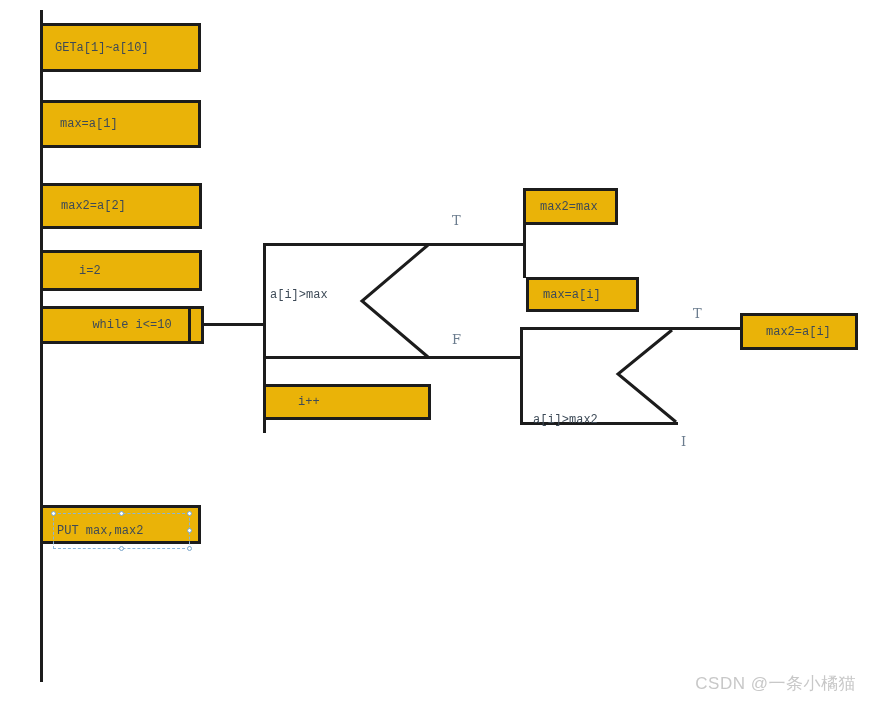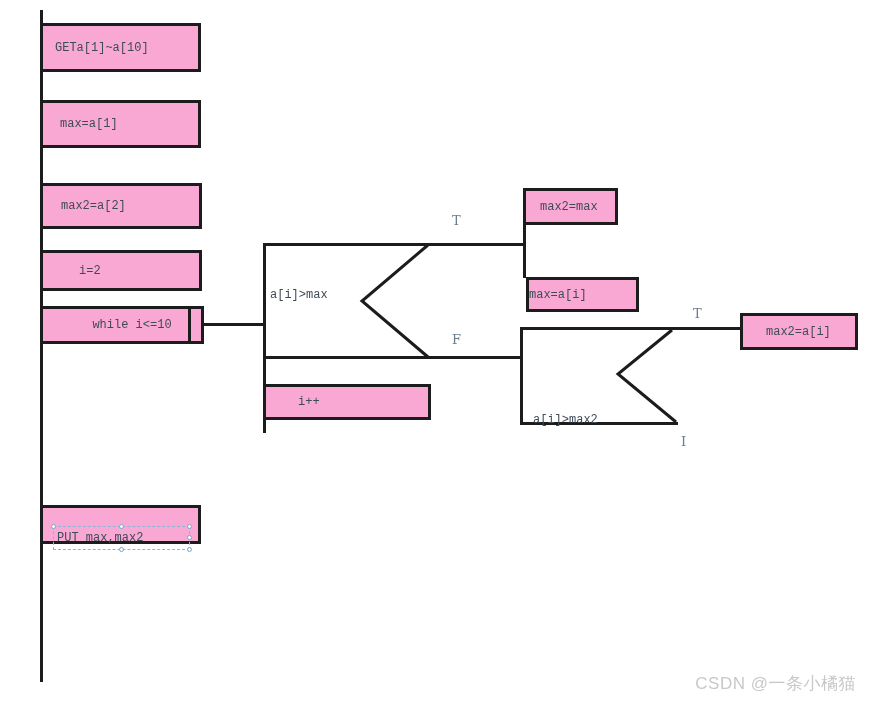--- a/index.html
+++ b/index.html
@@ -24,21 +24,21 @@
   }
   svg.lines * {
     stroke: #1c1c1c;
     stroke-width: 3;
     fill: none;
   }
   .fbox {
     position: absolute;
     box-sizing: border-box;
     border: 3px solid #1c1c1c;
-    background: #f9a8d4;
+    background: #eab308;
     display: flex;
     align-items: center;
     font-family: "Liberation Mono", "DejaVu Sans Mono", monospace;
     font-size: 12px;
     color: #3d4a57;
     white-space: nowrap;
   }
   .dectext {
     position: absolute;
     font-family: "Liberation Mono", "DejaVu Sans Mono", monospace;
@@ -54,22 +54,22 @@
   }
   .while-divider {
     position: absolute;
     top: -3px; bottom: -3px; right: -3px;
     width: 16px;
     border: 3px solid #1c1c1c;
     box-sizing: border-box;
   }
   .sel {
     position: absolute;
-    left: 10px; top: 18px;
-    width: 137px; height: 24px;
+    left: 10px; top: 5px;
+    width: 137px; height: 36px;
     border: 1px dashed #8ab5d9;
     box-sizing: border-box;
   }
   .sel .txt {
     position: absolute;
     left: 3px; top: 50%;
     transform: translateY(-50%);
     font-family: "Liberation Mono", "DejaVu Sans Mono", monospace;
     font-size: 12px;
     color: #3d4a57;
@@ -135,21 +135,21 @@
     <span>while i&lt;=10</span>
     <span class="while-divider"></span>
   </div>
 
   <span class="dectext" style="left:270px; top:288px;">a[i]&gt;max</span>
 
   <div class="fbox" style="left:523px; top:188px; width:95px; height:37px; padding-left:14px;">
     <span>max2=max</span>
   </div>
 
-  <div class="fbox" style="left:526px; top:277px; width:113px; height:35px; ">
+  <div class="fbox" style="left:526px; top:277px; width:113px; height:35px; padding-left:14px;">
     <span>max=a[i]</span>
   </div>
 
   <div class="fbox" style="left:263px; top:384px; width:168px; height:36px; padding-left:32px;">
     <span>i++</span>
   </div>
 
   <span class="dectext" style="left:533px; top:365px;margin-top:48px;">a[i]&gt;max2</span>
 
   <div class="fbox" style="left:740px; top:313px; width:118px; height:37px; padding-left:23px;">

